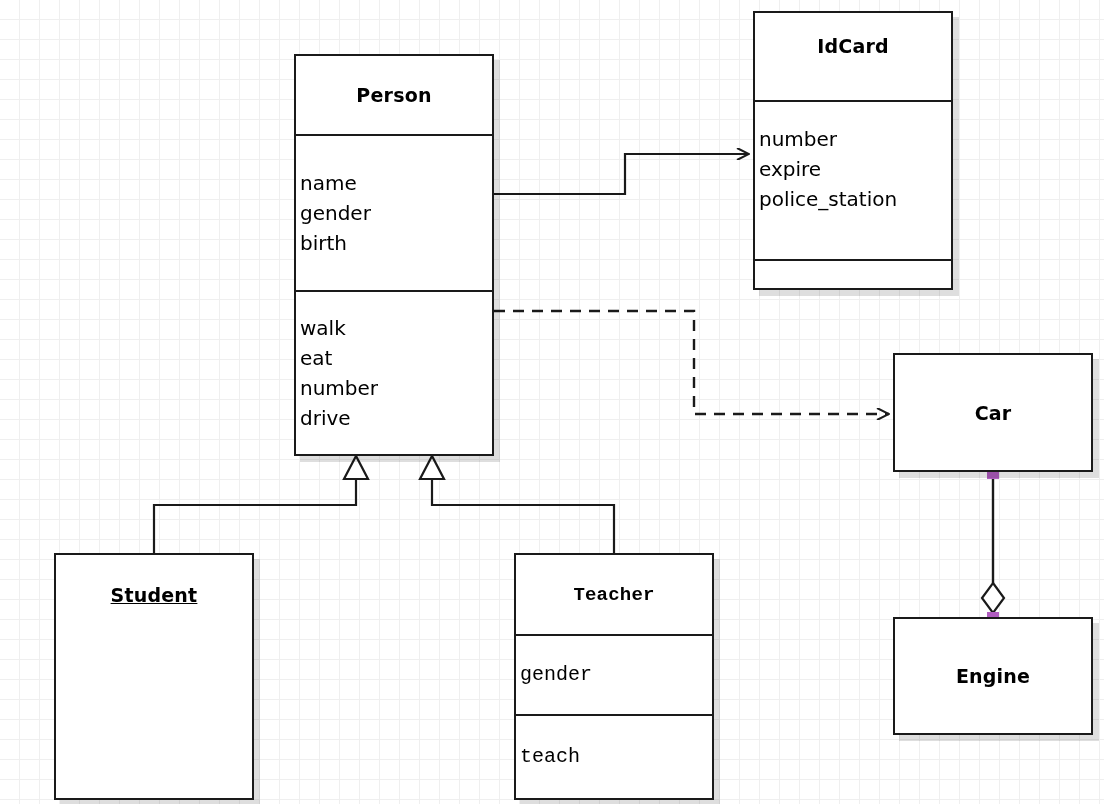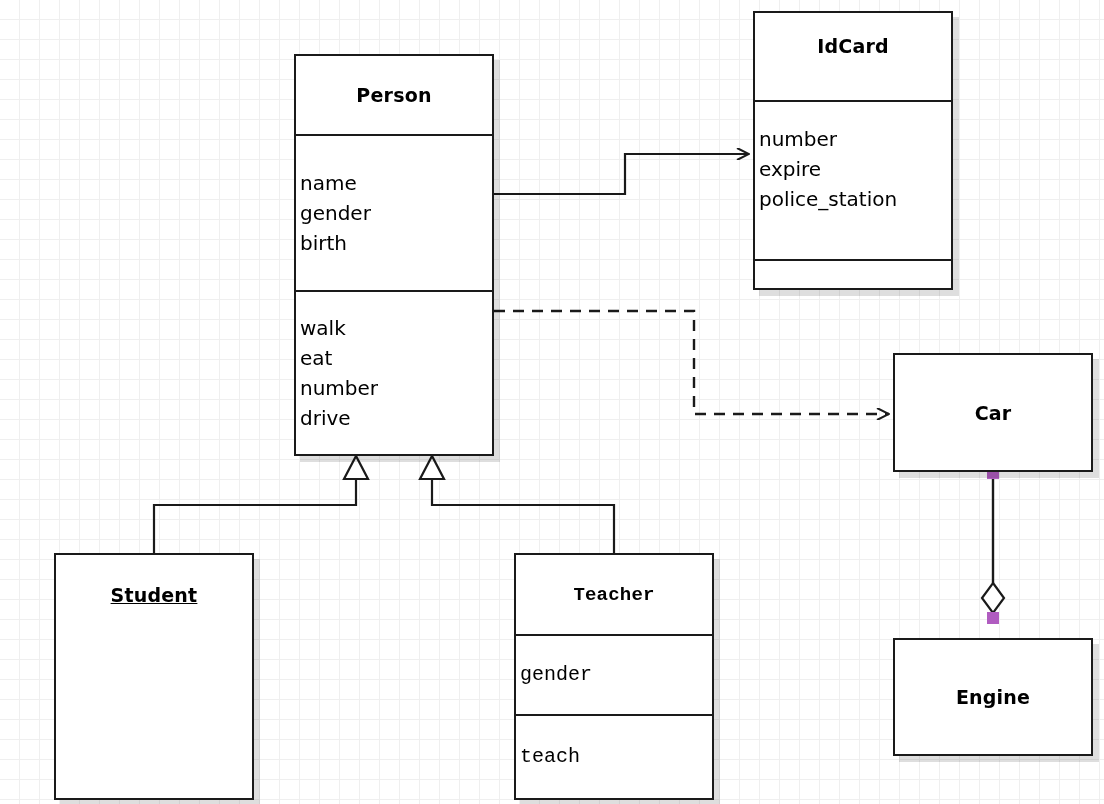--- a/index.html
+++ b/index.html
@@ -132,21 +132,21 @@
       <div class="member-line">expire</div>
       <div class="member-line">police_station</div>
     </div>
     <div class="compartment empty-compartment" style="height:35px;"></div>
   </div>
 
   <div class="uml-class" style="left:893px; top:353px; width:200px; height:119px;">
     <div class="compartment class-title" style="height:115px;">Car</div>
   </div>
 
-  <div class="uml-class" style="left:893px; top:638px; width:200px; height:118px;">
+  <div class="uml-class" style="left:893px; top:617px; width:200px; height:118px;">
     <div class="compartment class-title" style="height:114px;">Engine</div>
   </div>
 
   <div class="uml-class" style="left:54px; top:553px; width:200px; height:247px;text-decoration:underline;">
     <div class="compartment class-title" style="height:79px;">Student</div>
   </div>
 
   <div class="uml-class" style="left:514px; top:553px; width:200px; height:247px;font-family:Liberation Mono, monospace;">
     <div class="compartment class-title" style="height:79px;">Teacher</div>
     <div class="compartment members" style="height:80px;">

